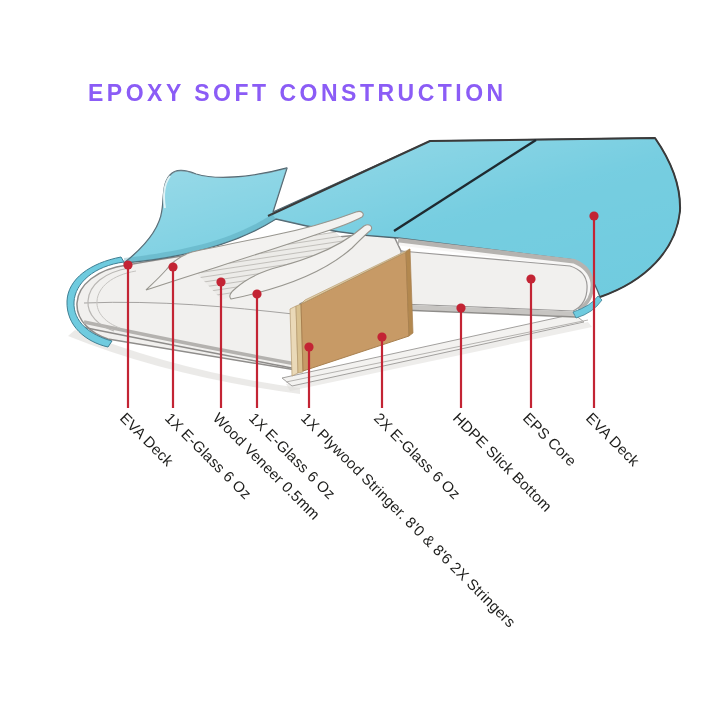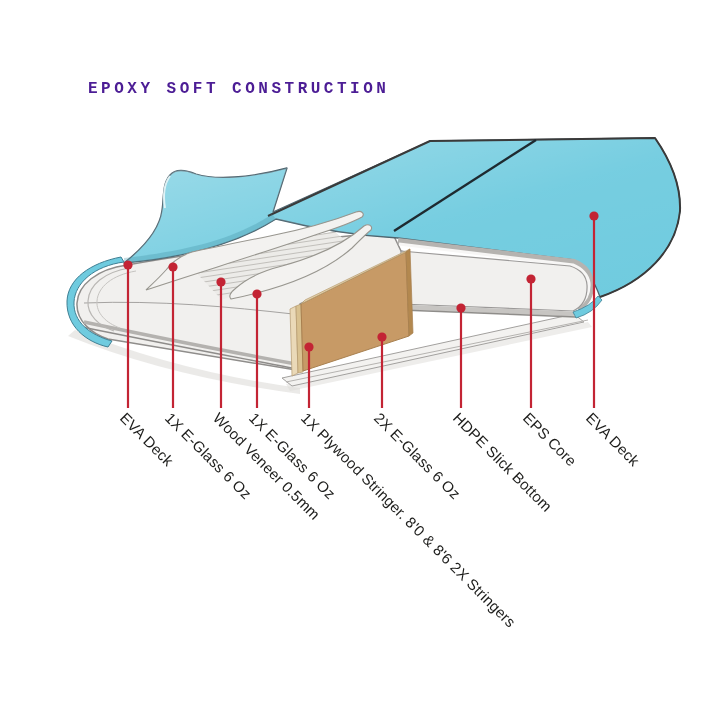--- a/index.html
+++ b/index.html
@@ -2,23 +2,22 @@
 <html><head>
 <meta charset="utf-8">
 <style>
   html,body{margin:0;padding:0;background:#ffffff;}
   #stage{
     position:relative;width:720px;height:720px;background:#ffffff;overflow:hidden;
     font-family:"Liberation Sans","DejaVu Sans",sans-serif;
   }
   #title{
     position:absolute;left:88px;top:80px;
-    font-size:16px;font-weight:700;letter-spacing:3.5px;color:#4c1d95;
+    font-size:23px;font-weight:700;letter-spacing:3.5px;color:#8b5cf6;
     white-space:nowrap;
-    font-family:Liberation Mono, monospace;
   }
   svg{position:absolute;left:0;top:0;}
   .callout-label{
     font-size:15px;fill:#1d1d1b;letter-spacing:0.2px;
     font-family:"Liberation Sans","DejaVu Sans",sans-serif;
   }
 </style>
 </head>
 <body>
 

